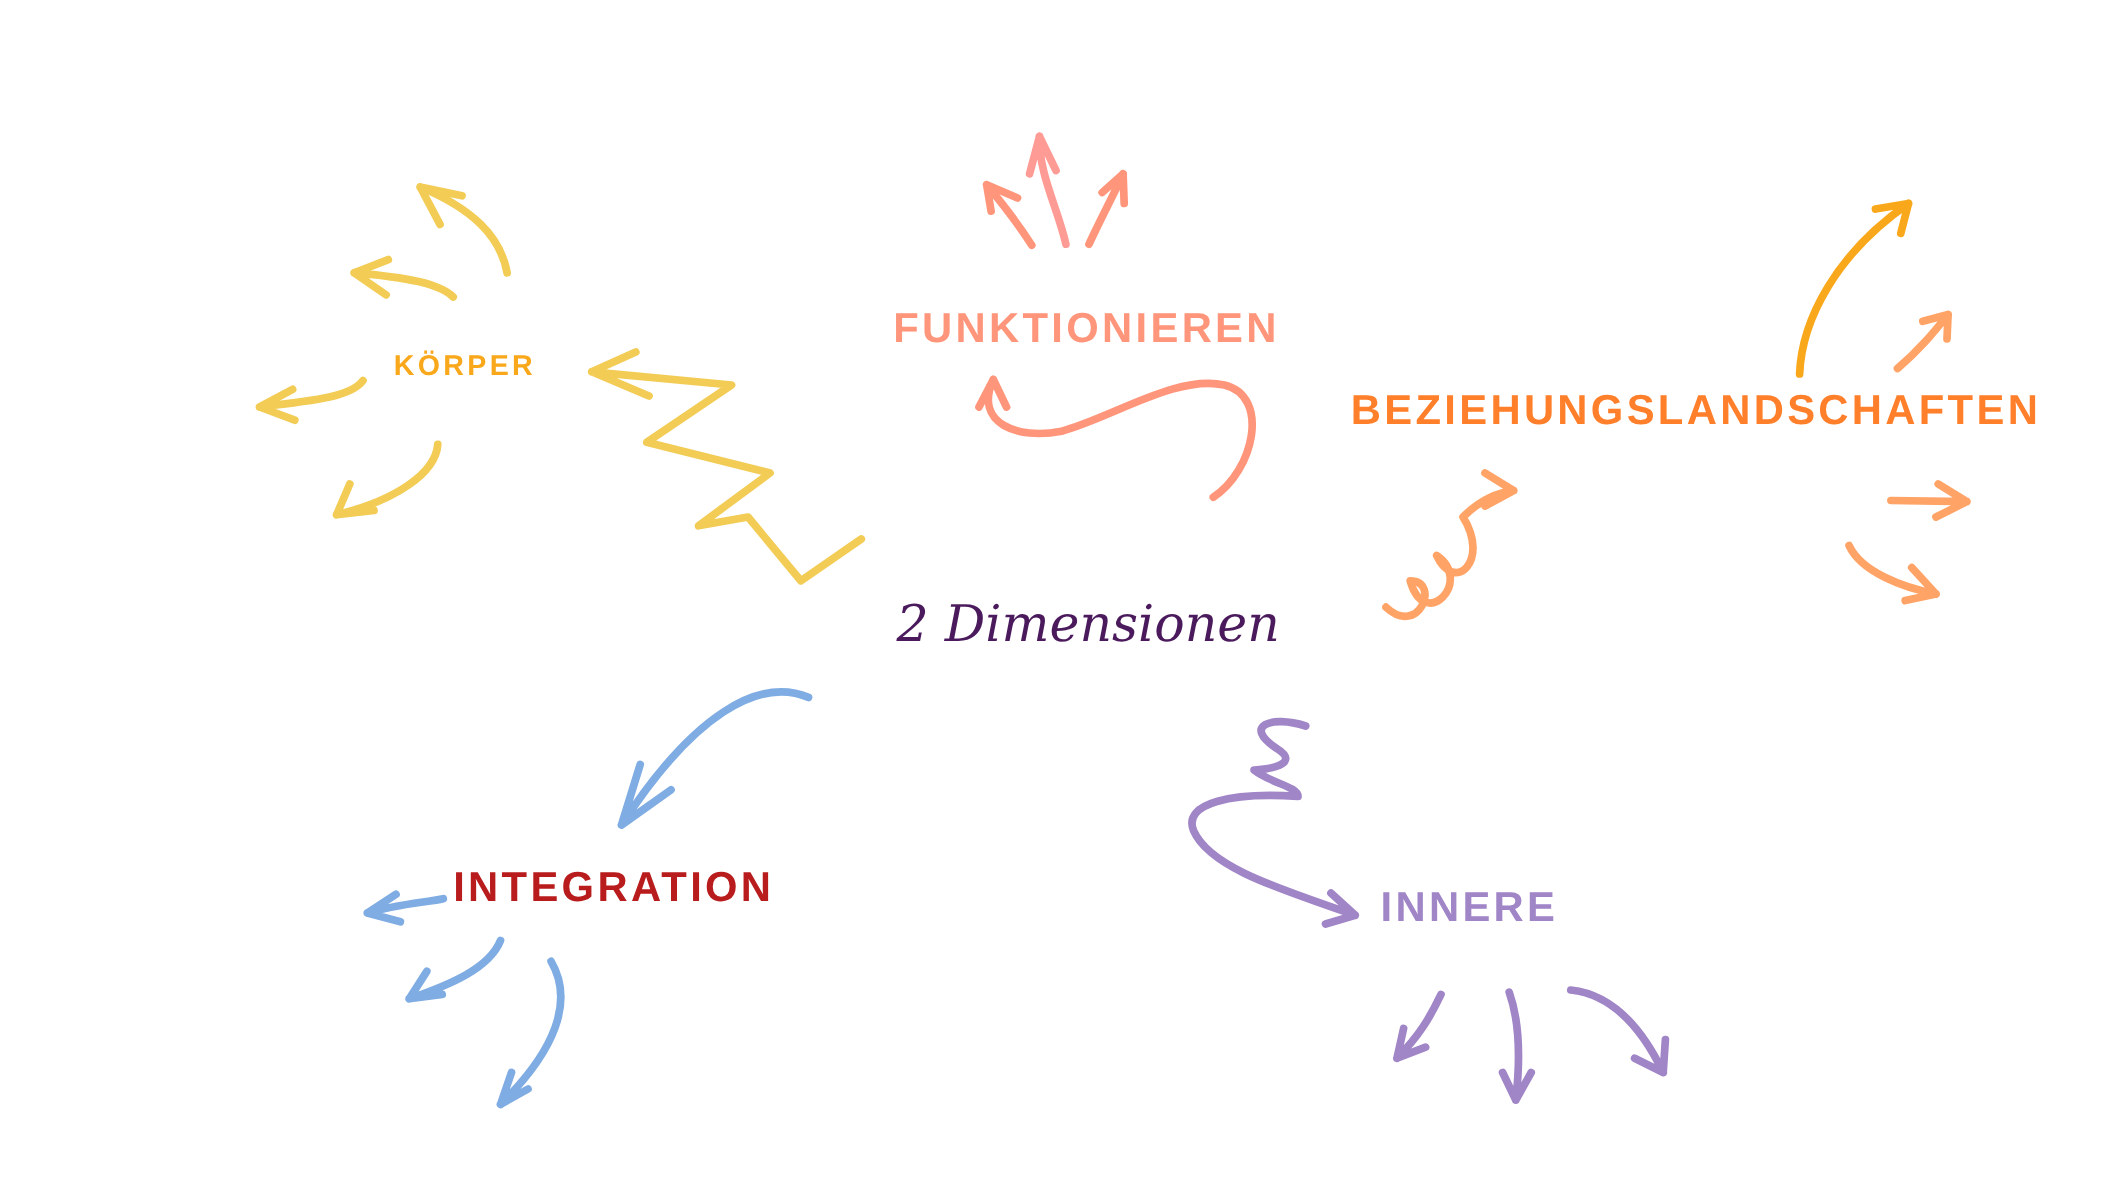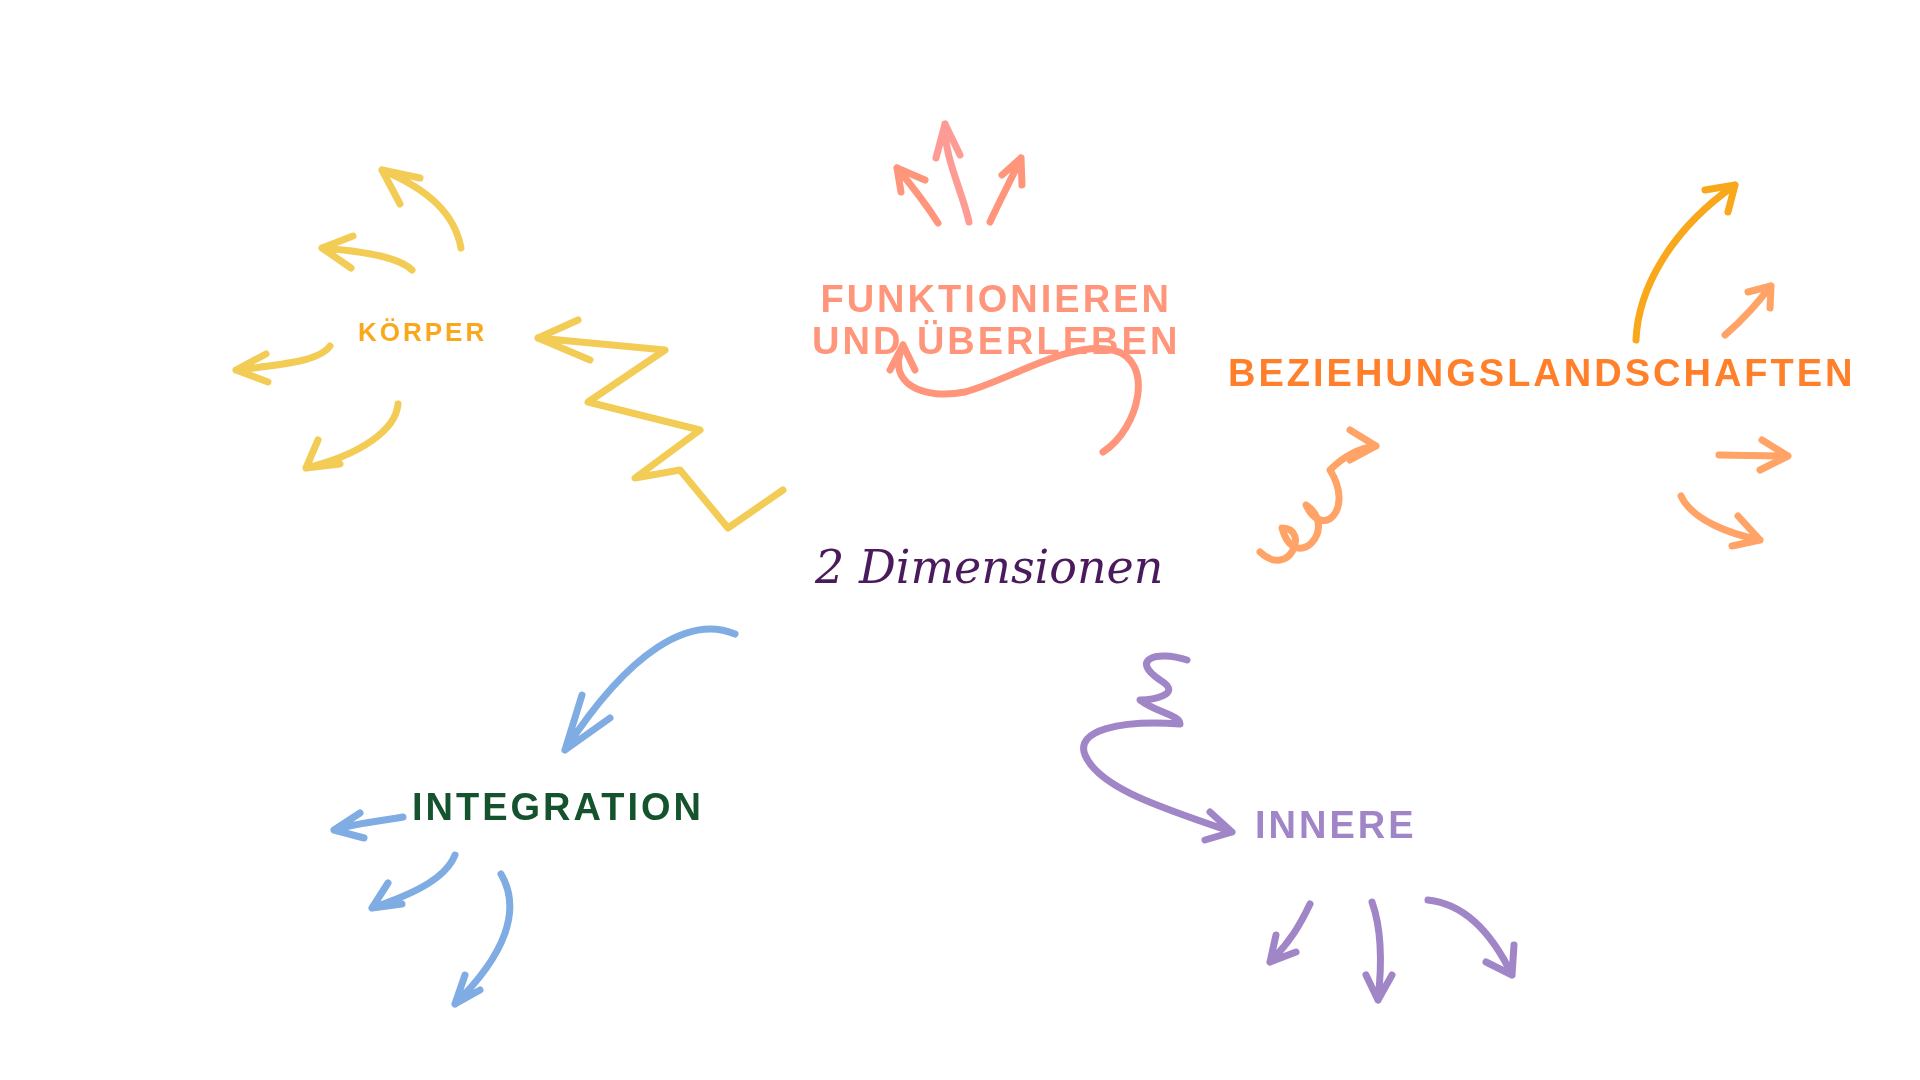--- a/index.html
+++ b/index.html
@@ -54,20 +54,19 @@
     <path d="M1187 660 C1155 650 1130 660 1160 680 C1185 695 1150 700 1140 700 C1155 712 1180 715 1180 724 C1120 720 1075 730 1085 755 C1100 790 1170 810 1232 832 M1232 832 L1210 812 M1232 832 L1205 840"></path>
     <path d="M1310 904 C1300 925 1290 942 1270 962 M1270 962 L1276 935 M1270 962 L1296 952"></path>
     <path d="M1372 902 C1382 930 1382 965 1378 1000 M1378 1000 L1366 975 M1378 1000 L1392 975"></path>
     <path d="M1428 900 C1475 905 1500 950 1512 975 M1512 975 L1486 962 M1512 975 L1514 945"></path>
   </g>
 </svg>
 
 <div id="lbl-koerper" class="lbl" style="color: rgb(249, 168, 27);">KÖRPER</div>
 <div id="lbl-funktion" class="lbl" style="color: rgb(255, 149, 122);">
   <div>FUNKTIONIEREN</div>
-  <div>UND ÜBERLEBEN</div>
 </div>
 <div id="lbl-bez" class="lbl" style="color: rgb(255, 127, 42);">BEZIEHUNGSLANDSCHAFTEN</div>
-<div id="lbl-integ" class="lbl" style="color: #14532d;">INTEGRATION</div>
+<div id="lbl-integ" class="lbl" style="color: #b91c1c;">INTEGRATION</div>
 <div id="lbl-innere" class="lbl" style="color: rgb(160, 133, 199);">
   <div>INNERE</div>
 </div>
 <div id="center-title" class="center" style="color: rgb(74, 26, 92);">2 Dimensionen</div>
 
 </body></html>

